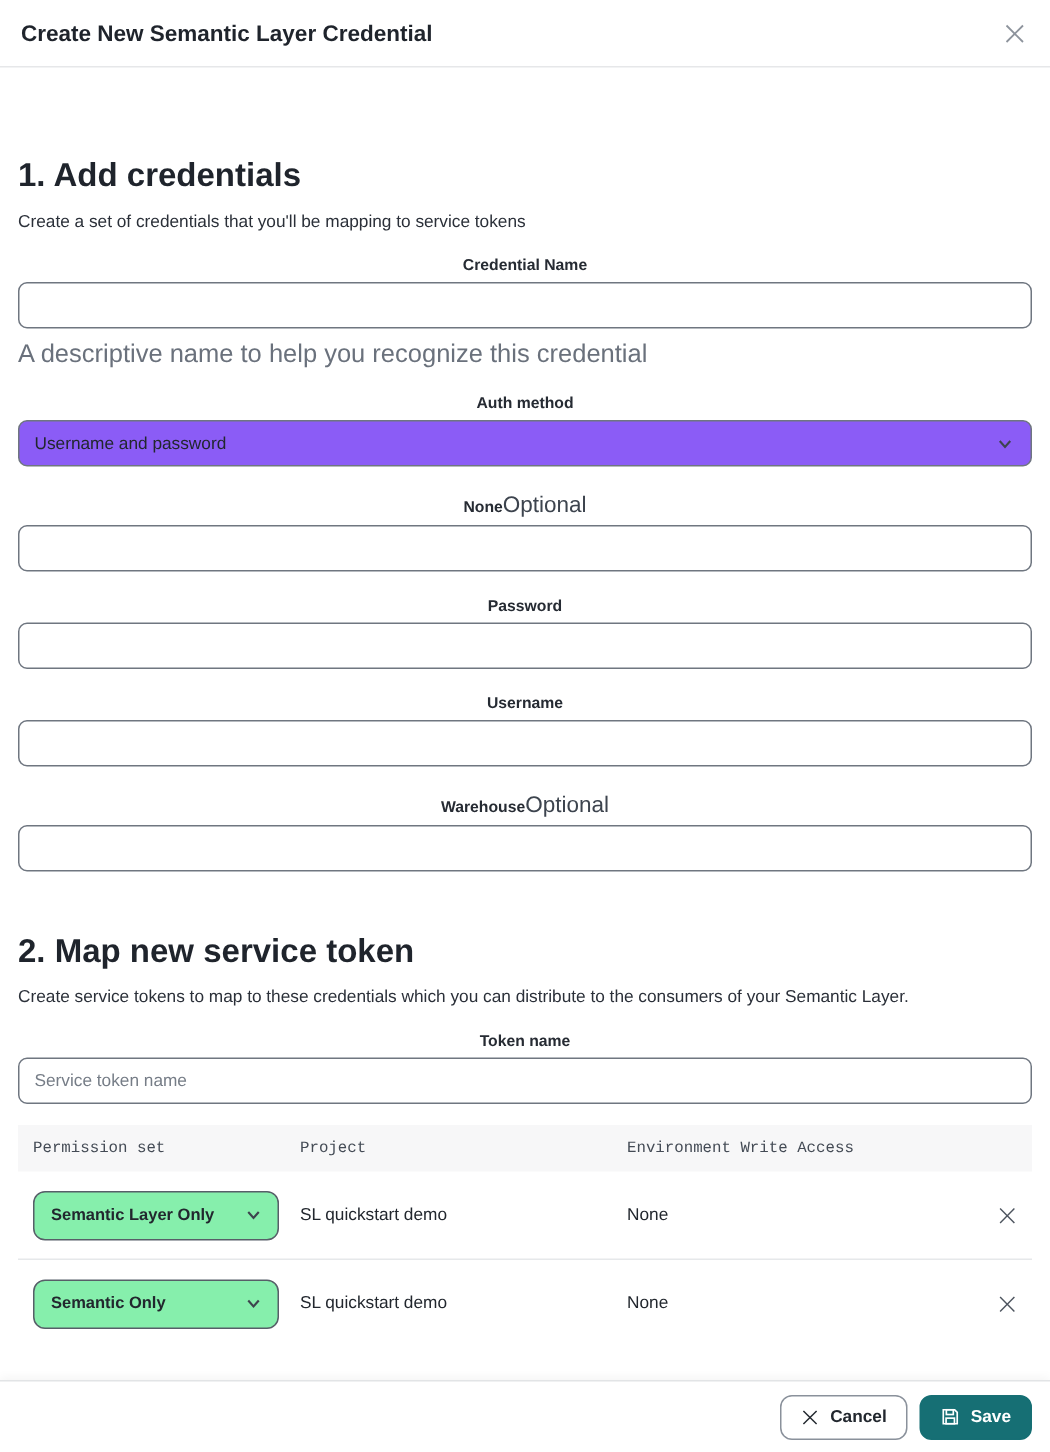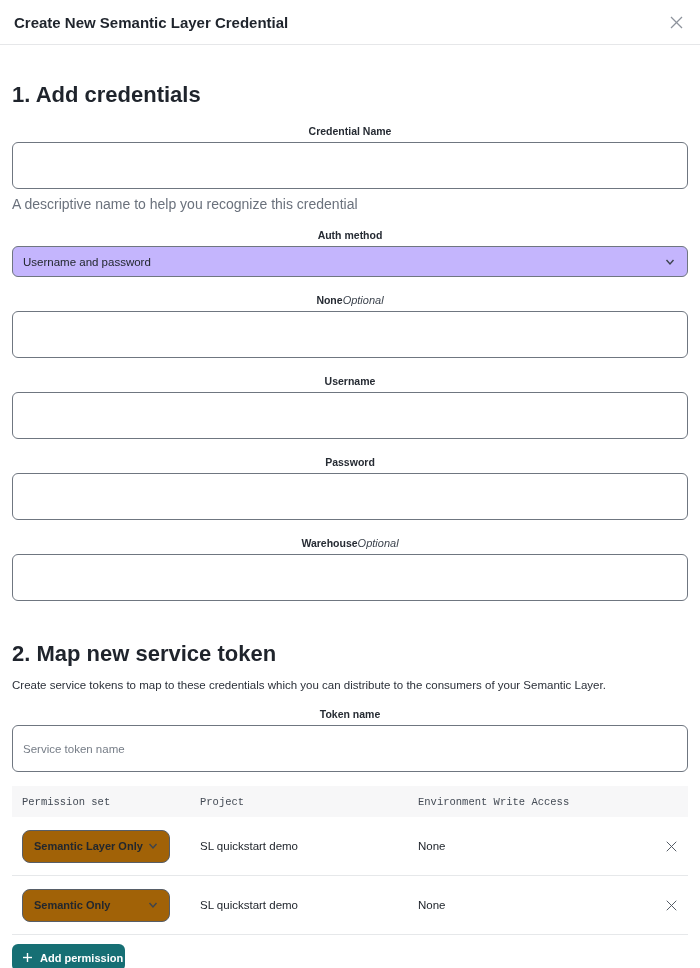--- a/index.html
+++ b/index.html
@@ -1,66 +1,66 @@
 <!DOCTYPE html>
 <html><head>
 <meta charset="utf-8">
 <style>
   * { margin:0; padding:0; box-sizing:border-box; }
   html,body { background:#e9eaec; }
   body { font-family:"Liberation Sans", sans-serif; color:#22272e; }
   .modal {
     width:700px; height:968px; background:#fff;
     display:flex; flex-direction:column; margin:0 auto;
-    position:relative; overflow:hidden;
+    position:relative; overflow:hidden;gap:22px;
   }
   
   .modal-header {
     height:45px; flex:0 0 45px; border-bottom:1px solid #e6e7e9;
     display:flex; align-items:center; justify-content:space-between;
     padding:0 16px 0 14px;
   }
   .modal-title { font-size:15px; font-weight:bold; color:#1f242c; }
   .icon-x { width:15px; height:15px; stroke:#8d939c; stroke-width:1.2; cursor:pointer; }
   
   .modal-body { flex:1 1 auto; padding:0 12px; overflow:hidden; }
   .section-heading { font-size:22px; font-weight:bold; color:#1f242c; }
   .sec1-heading { margin-top:37px; }
   .section-desc { font-size:11.5px; margin-top:12px; color:#2b3039; }
   .field { margin-top:17px; }
   .label-row { display:flex; justify-content:center; align-items:baseline; }
   .field-label { font-size:10.5px; font-weight:bold; color:#262b33; }
-  .optional { font-size:11px; color:#3d444e;font-style:italic; }
+  .optional { font-size:15px; color:#3d444e; }
   .text-input {
-    display:block; width:100%; height:47px; margin-top:5px;
+    display:block; width:100%; height:31px; margin-top:5px;
     border:1px solid #6f7680; border-radius:6px; background:#fff;
     font-family:"Liberation Sans", sans-serif; font-size:11.5px; color:#22272e;
     padding:0 10px; outline:none;
   }
   .text-input::placeholder { color:#767d87; }
-  .helper { font-size:14px; color:#6a717c; margin-top:7px; }
+  .helper { font-size:17px; color:#6a717c; margin-top:7px; }
   .select-box {
     height:31px; margin-top:5px; border:1px solid #6f7680; border-radius:6px;
     display:flex; align-items:center; justify-content:space-between;
-    padding:0 12px 0 10px; font-size:11.5px; cursor:pointer; background:#c4b5fd;
+    padding:0 12px 0 10px; font-size:11.5px; cursor:pointer; background:#8b5cf6;
   }
   .chevron { width:10px; height:10px; stroke:#3d444e; stroke-width:1.4; fill:none; }
   .sec2-heading { margin-top:40px; }
   .docs-line { font-size:11.5px; margin-top:19px; color:#2b3039; }
   .docs-link { color:#12737a; text-decoration:underline; cursor:pointer; }
   
   .perm-table { margin-top:14px; }
   .perm-grid { display:grid; grid-template-columns:178px 218px 1fr 38px; align-items:center; padding:0 10px; }
   .perm-head { background:#f7f7f8; height:31px;font-family:Liberation Mono, monospace; }
   .perm-head .col-label { font-size:10.5px; color:#444b55; }
   .perm-row { height:59px; border-bottom:1px solid #e6e8ea; }
   .perm-select {
-    width:148px; height:33px; border:1px solid #575e68; border-radius:8px;
+    width:164px; height:33px; border:1px solid #575e68; border-radius:8px;
     display:flex; align-items:center; justify-content:space-between;
-    padding:0 11px; background:#a16207; cursor:pointer;
+    padding:0 11px; background:#86efac; cursor:pointer;
   }
   .perm-select-label { font-size:11px; font-weight:bold; color:#22272e; }
   .perm-cell { font-size:11.5px; color:#22272e; }
   .row-x { width:13px; height:13px; stroke:#4d545e; stroke-width:1.1; cursor:pointer; justify-self:end; }
   
   .add-btn {
     margin-top:9px; height:27px; display:inline-flex; align-items:center; gap:7px;
     background:#166f74; color:#fff; border:none; border-radius:6px;
     padding:0 2px 0 10px; font-family:"Liberation Sans", sans-serif;
     font-size:11px; font-weight:bold; cursor:pointer;
@@ -89,20 +89,21 @@
     <div class="modal-title">Create New Semantic Layer Credential</div>
     <svg class="icon-x" viewBox="0 0 15 15">
       <line x1="2" y1="2" x2="13" y2="13"></line>
         <line x1="13" y1="2" x2="2" y2="13"></line>
     </svg>
   </div>
 
   <div class="modal-body">
 
     <div class="section-heading sec1-heading">1. Add credentials</div>
+    <div class="section-desc">Create a set of credentials that you'll be mapping to service tokens</div>
 
     <div class="field">
       <div class="label-row">
         <span class="field-label">Credential Name</span>
       </div>
       <input class="text-input" type="text" value="" style="">
       <div class="helper">A descriptive name to help you recognize this credential</div>
     </div>
 
     <div class="field">
@@ -120,28 +121,28 @@
     <div class="field">
       <div class="label-row">
         <span class="field-label">None</span>
         <span class="optional">Optional</span>
       </div>
       <input class="text-input" type="text" value="" style="">
     </div>
 
     <div class="field">
       <div class="label-row">
+        <span class="field-label">Password</span>
+      </div>
+      <input class="text-input" type="text" value="" style="">
+    </div>
+
+    <div class="field">
+      <div class="label-row">
         <span class="field-label">Username</span>
-      </div>
-      <input class="text-input" type="text" value="" style="">
-    </div>
-
-    <div class="field">
-      <div class="label-row">
-        <span class="field-label">Password</span>
       </div>
       <input class="text-input" type="text" value="" style="">
     </div>
 
     <div class="field">
       <div class="label-row">
         <span class="field-label">Warehouse</span>
         <span class="optional">Optional</span>
       </div>
       <input class="text-input" type="text" value="" style="">
@@ -200,14 +201,31 @@
     <button class="add-btn">
       <svg class="plus-icon" viewBox="0 0 11 11" fill="none">
           <line x1="5.5" y1="1" x2="5.5" y2="10"></line>
           <line x1="1" y1="5.5" x2="10" y2="5.5"></line>
         </svg>
       <span>Add permission</span>
     </button>
 
   </div>
 
+  <div class="modal-footer">
+    <button class="btn btn-cancel">
+      <svg class="icon-x" viewBox="0 0 15 15">
+        <line x1="2" y1="2" x2="13" y2="13"></line>
+          <line x1="13" y1="2" x2="2" y2="13"></line>
+      </svg>
+      <span>Cancel</span>
+    </button>
+    <button class="btn btn-save">
+      <svg class="save-icon" viewBox="0 0 14 14">
+        <path d="M2 2 h8.2 L12 3.8 V12 H2 Z"></path>
+        <rect x="4.2" y="2" width="5" height="3.4"></rect>
+        <rect x="4" y="8" width="6" height="4"></rect>
+      </svg>
+      <span>Save</span>
+    </button>
+  </div>
 
 </div>
 
 </body></html>

